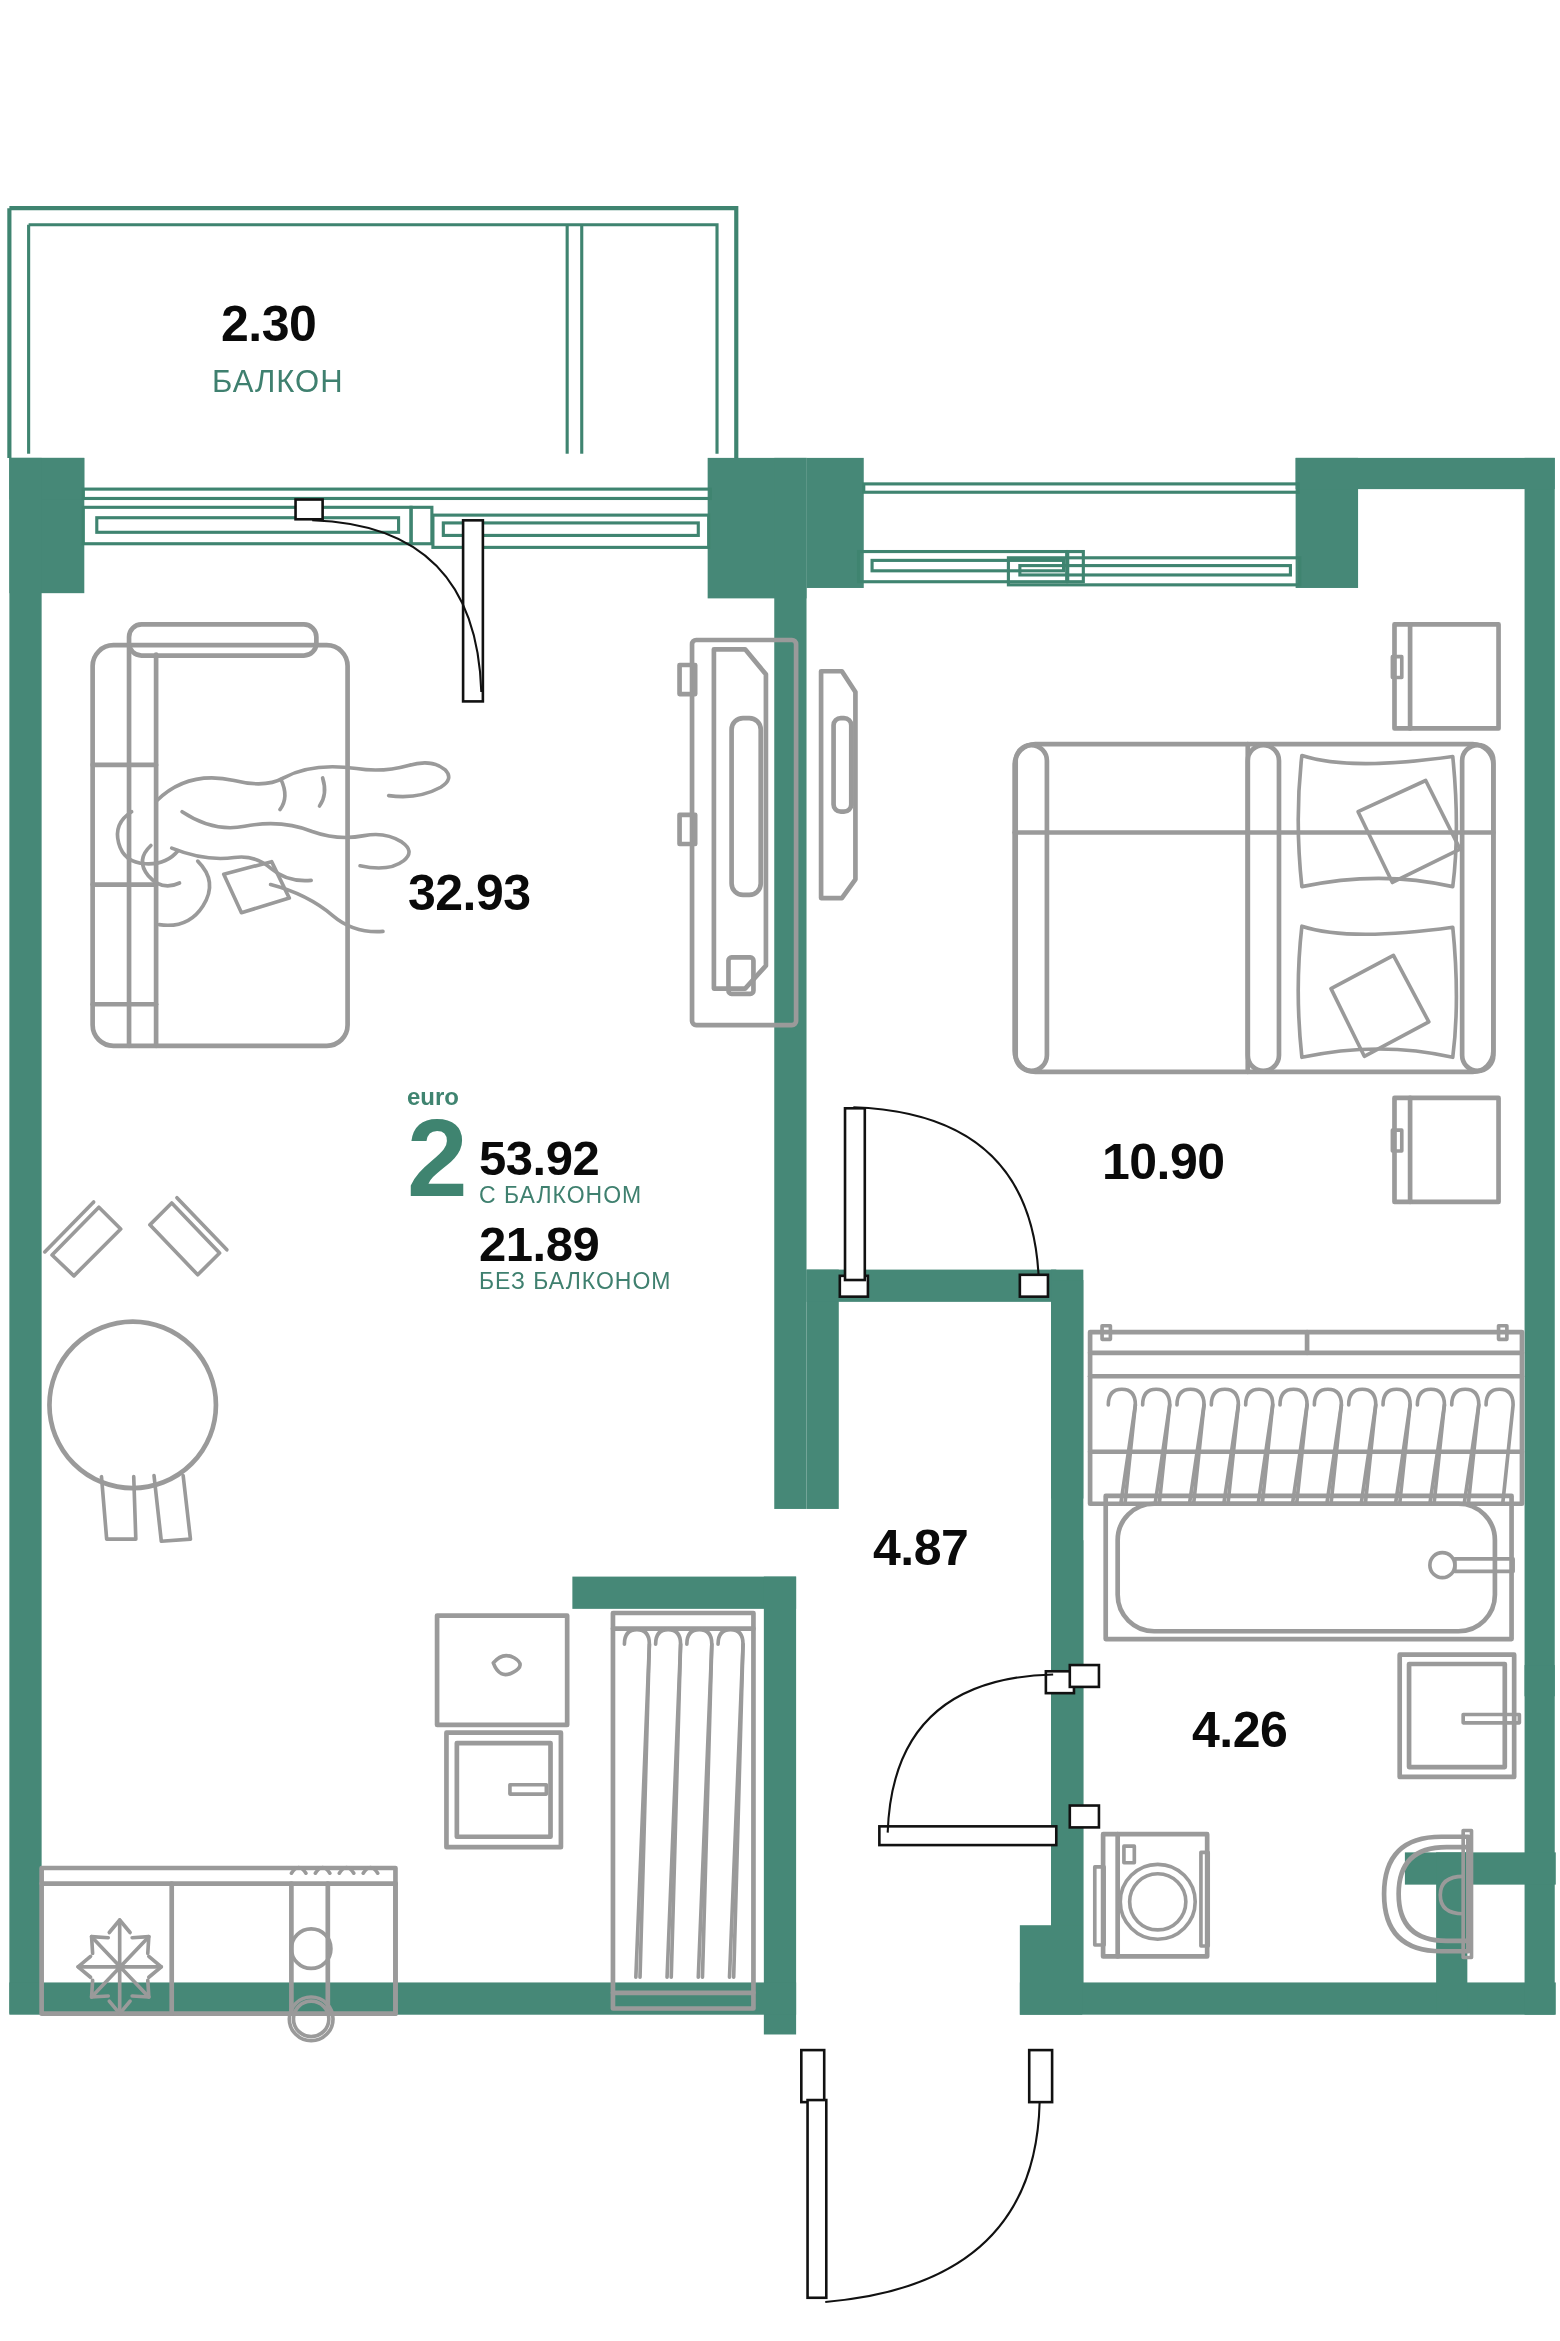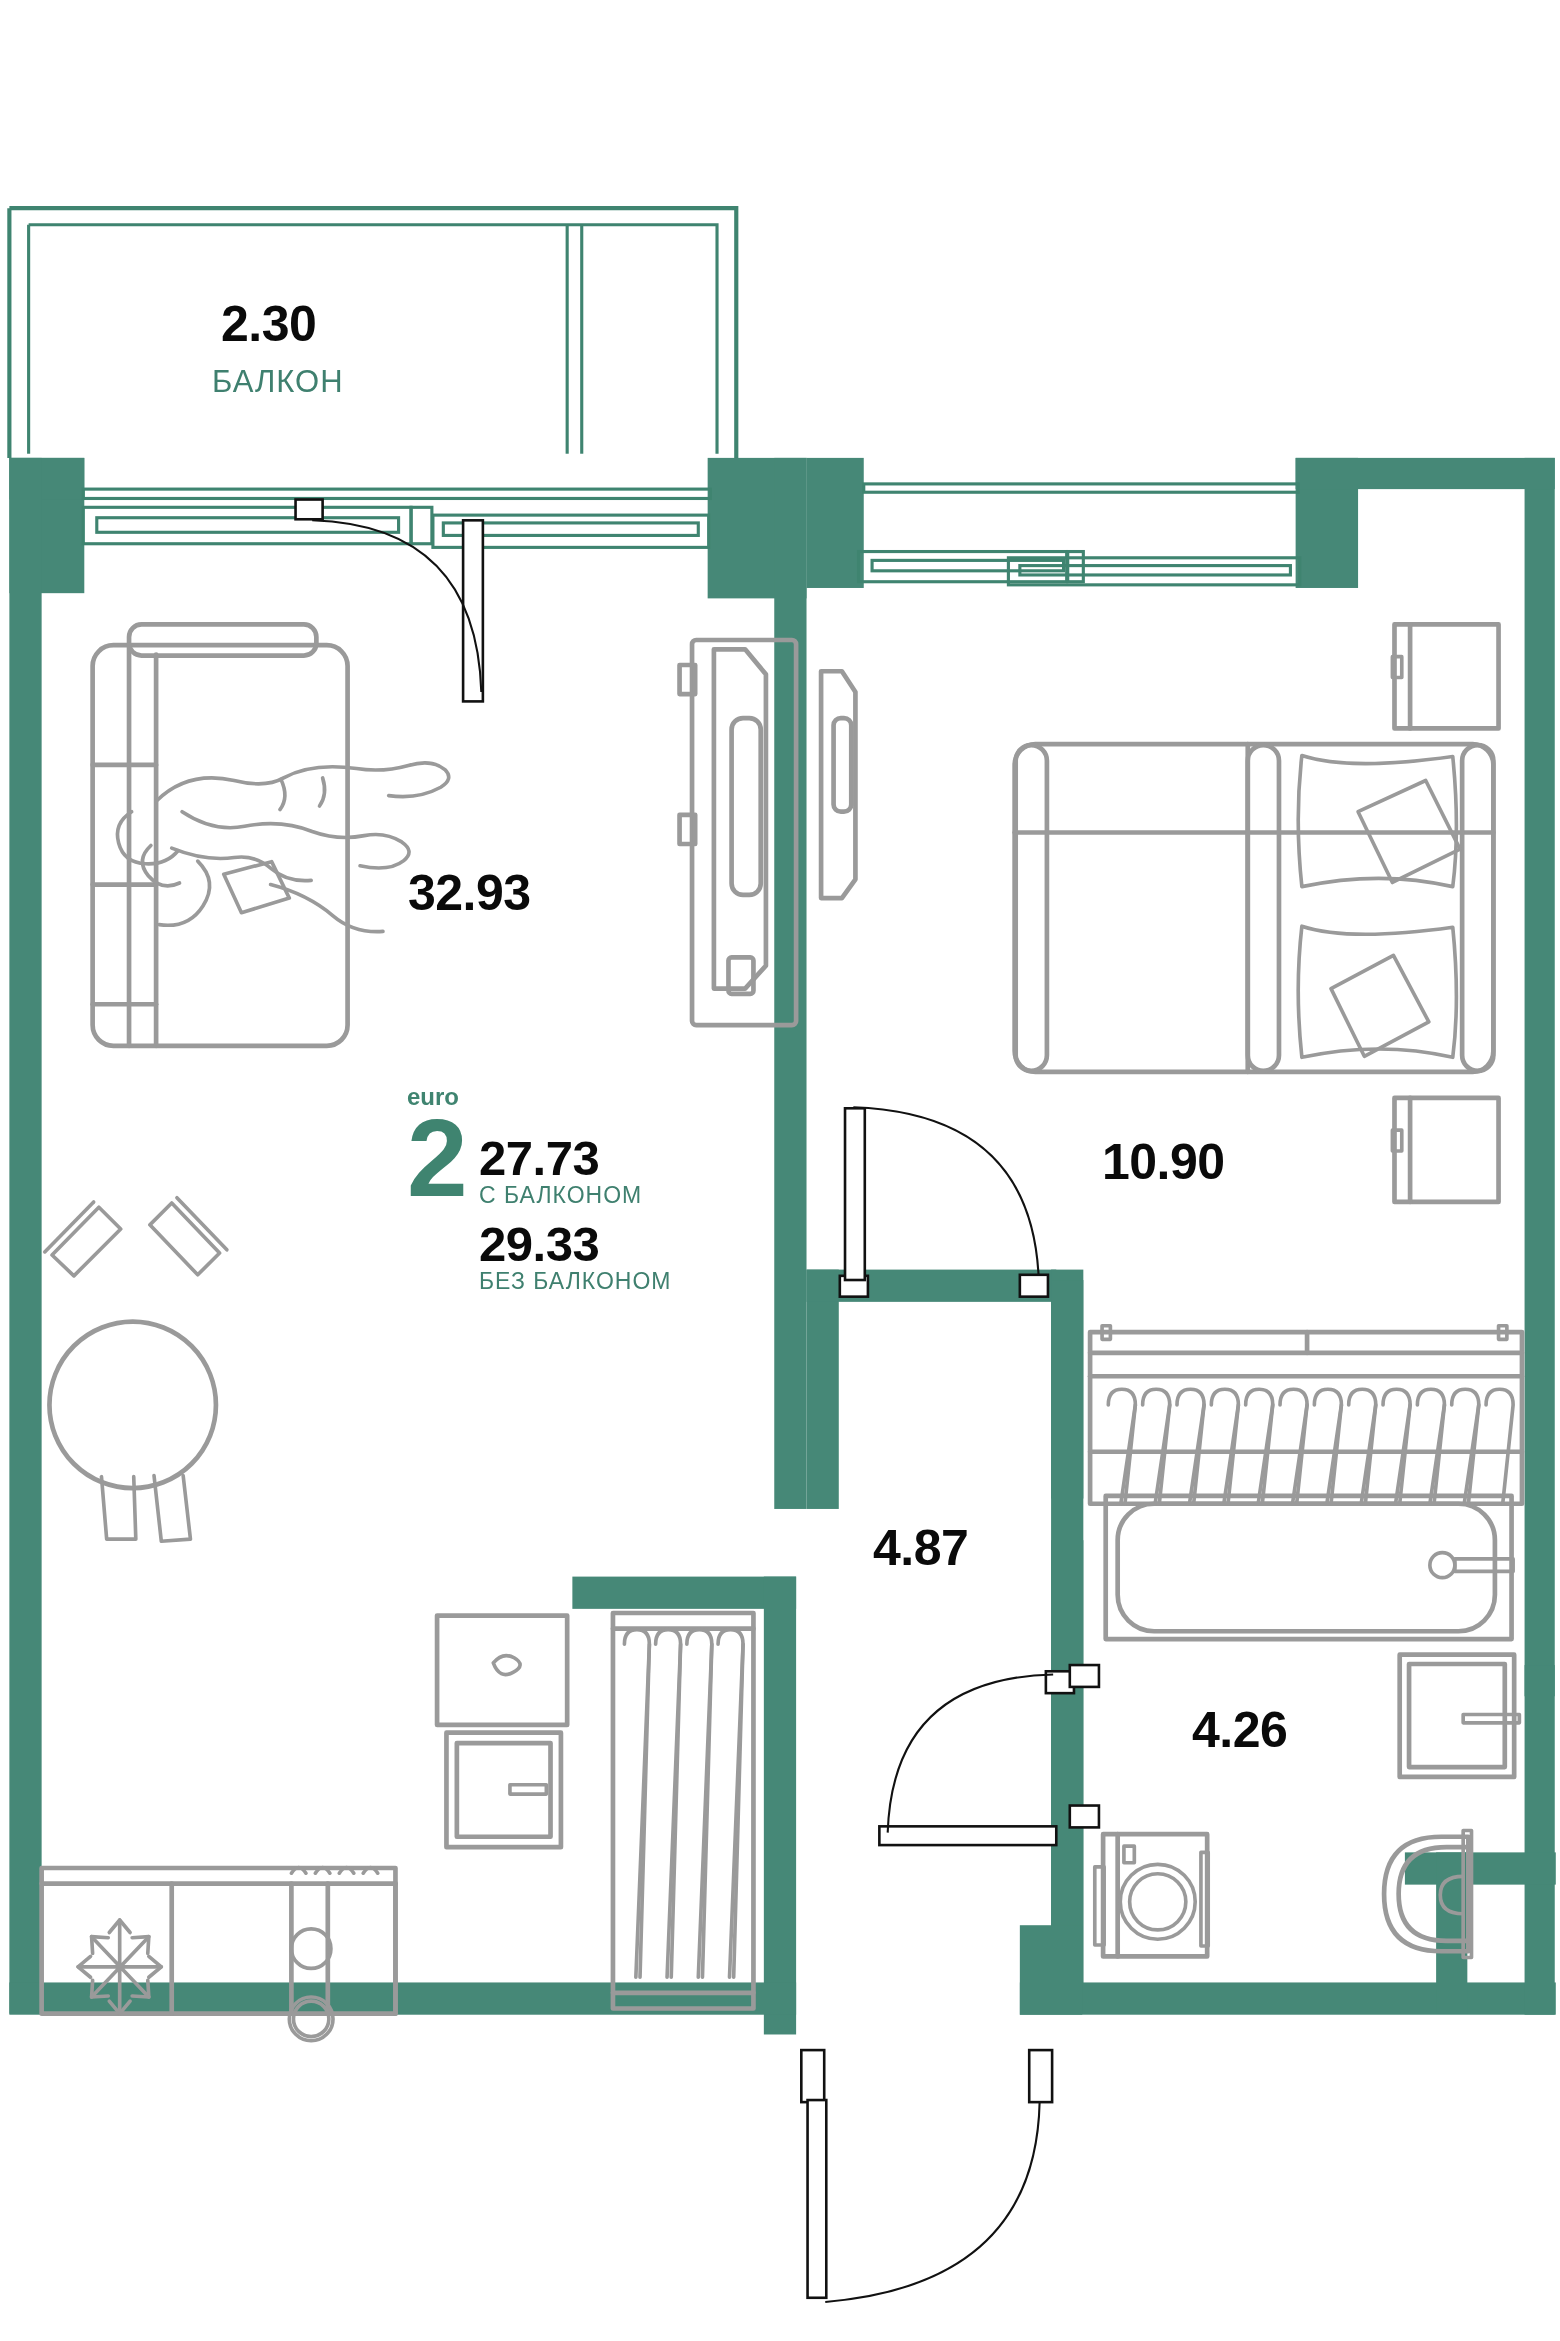--- a/index.html
+++ b/index.html
@@ -363,22 +363,22 @@
 
   <div class="lbl area-num" style="left:873px;top:1519px;">4.87</div>
 
   <div class="lbl area-num" style="left:1192px;top:1701px;">4.26</div>
 
   <div class="lbl" style="left:407px;top:1083px;">
     <div class="euro-word">euro</div>
     <div style="display:flex;align-items:flex-start;">
       <div class="euro-num" style="margin-top:3.1px;">2</div>
       <div style="margin-left:11.4px;margin-top:19px;">
-        <div class="tot-num">27.73</div>
+        <div class="tot-num">53.92</div>
         <div class="tot-cap" style="margin-top:-4.2px;">С БАЛКОНОМ</div>
-        <div class="tot-num" style="margin-top:7.3px;">29.33</div>
+        <div class="tot-num" style="margin-top:7.3px;">21.89</div>
         <div class="tot-cap" style="margin-top:-4.2px;">БЕЗ БАЛКОНОМ</div>
       </div>
     </div>
   </div>
 
 </div>
 
 
 </body></html>

